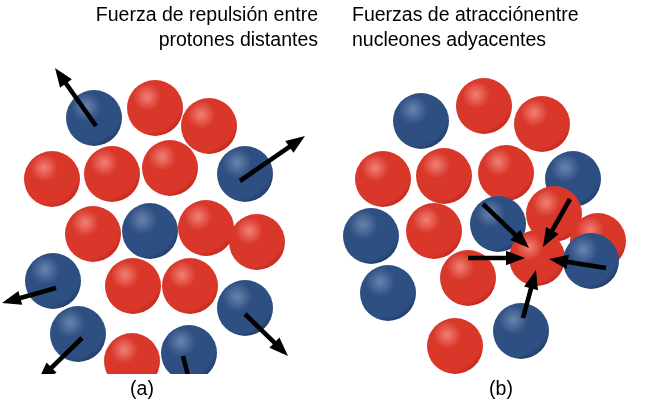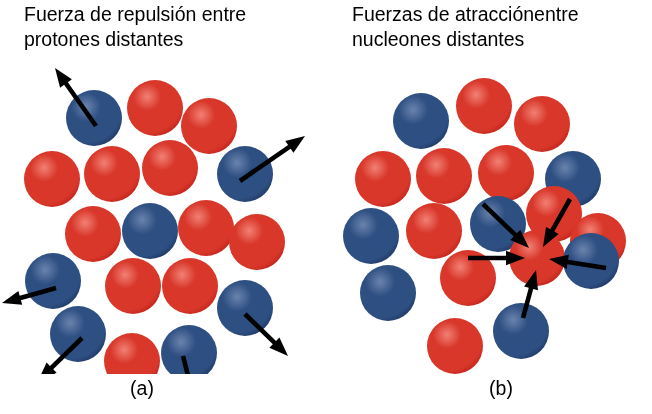--- a/index.html
+++ b/index.html
@@ -33,21 +33,21 @@
     top: 2px;
     left: 0;
     width: 326px;
     padding: 0 8px;
     box-sizing: border-box;
     font-size: 19.5px;
     line-height: 25px;
     color: #000000;
     white-space: pre-line;
   }
-  .panel-a .panel-title { text-align: left; padding-left: 24px; }
+  .panel-a .panel-title { text-align: right; padding-left: 8px; }
   .panel-b .panel-title { text-align: left; padding-left: 26px; }
 
   .panel-caption {
     position: absolute;
     left: 0;
     width: 326px;
     top: 376px;
     font-size: 19.5px;
     line-height: 24px;
     color: #000000;
@@ -115,21 +115,21 @@
           <polygon points="243.39,259.65 272.80,288.37 269.38,291.87 288.00,300.00 279.44,281.57 276.01,285.08 246.61,256.35" fill="#000000"></polygon>
           <polygon points="80.39,280.36 49.98,310.08 46.56,306.57 38.00,325.00 56.62,316.87 53.20,313.37 83.61,283.64" fill="#000000"></polygon>
           <polygon points="180.77,300.57 192.09,345.15 187.34,346.36 199.00,363.00 201.30,342.81 196.55,344.02 185.23,299.43" fill="#000000"></polygon>
         </g>
       </svg>
     <div class="panel-caption">(a)</div>
   </div>
 
   <div class="panel panel-b">
     <div class="panel-title">Fuerzas de atracciónentre
-nucleones distantes</div>
+nucleones adyacentes</div>
     <svg class="nucleus-svg" id="svg-b" viewBox="0 0 326 318" preserveAspectRatio="xMidYMid meet">
         <defs>
           <radialGradient id="protonGradB" cx="36%" cy="30%" r="78%">
             <stop offset="0%" stop-color="#F28074"></stop>
             <stop offset="32%" stop-color="#D8372A"></stop>
             <stop offset="82%" stop-color="#D8372A"></stop>
             <stop offset="100%" stop-color="#C02018"></stop>
           </radialGradient>
           <radialGradient id="neutronGradB" cx="36%" cy="30%" r="78%">
             <stop offset="0%" stop-color="#6A83AD"></stop>

